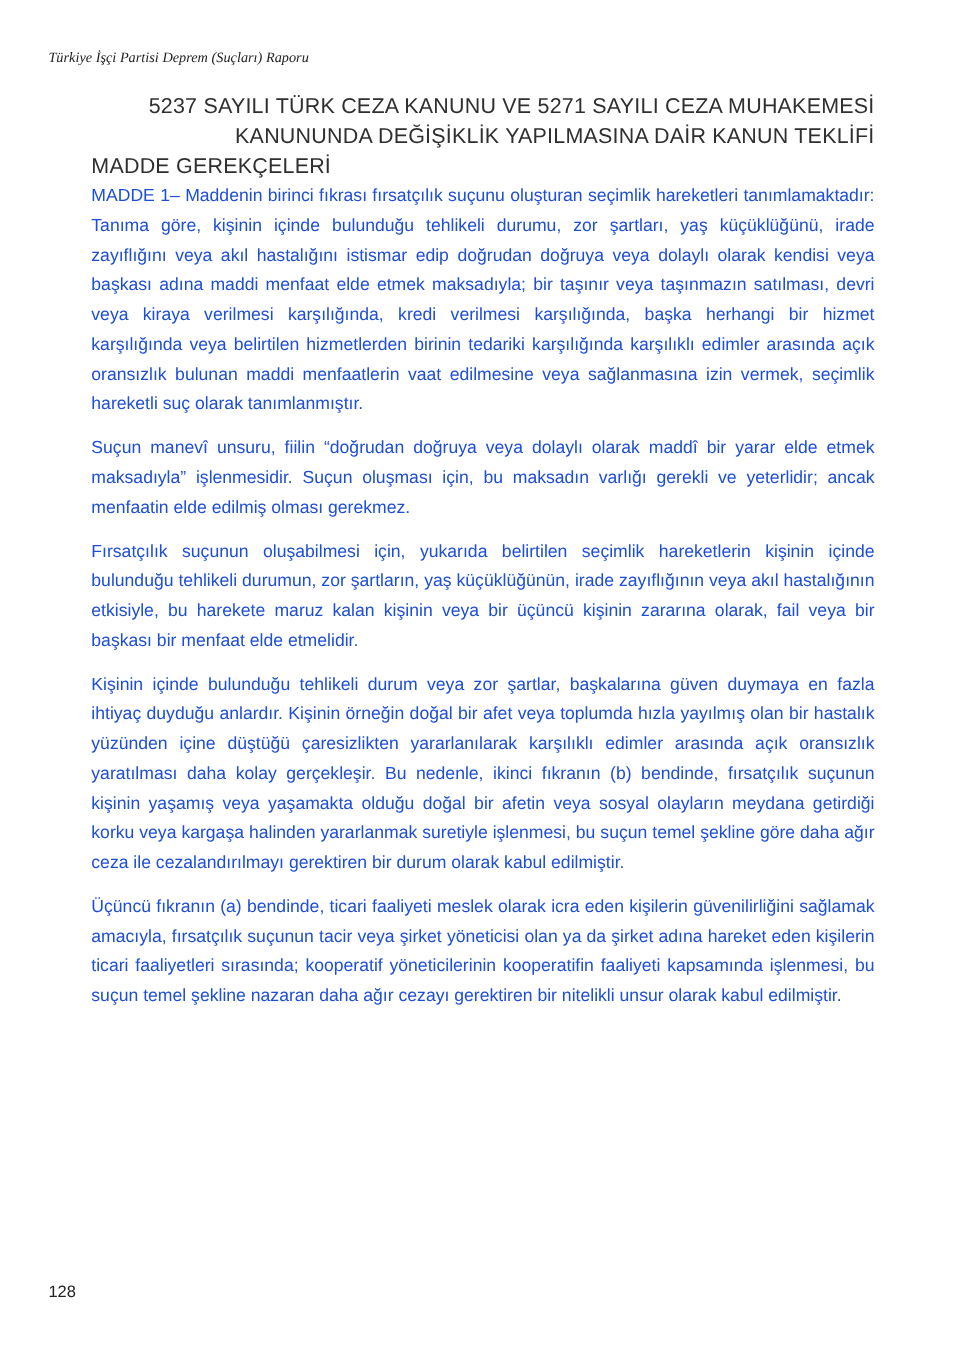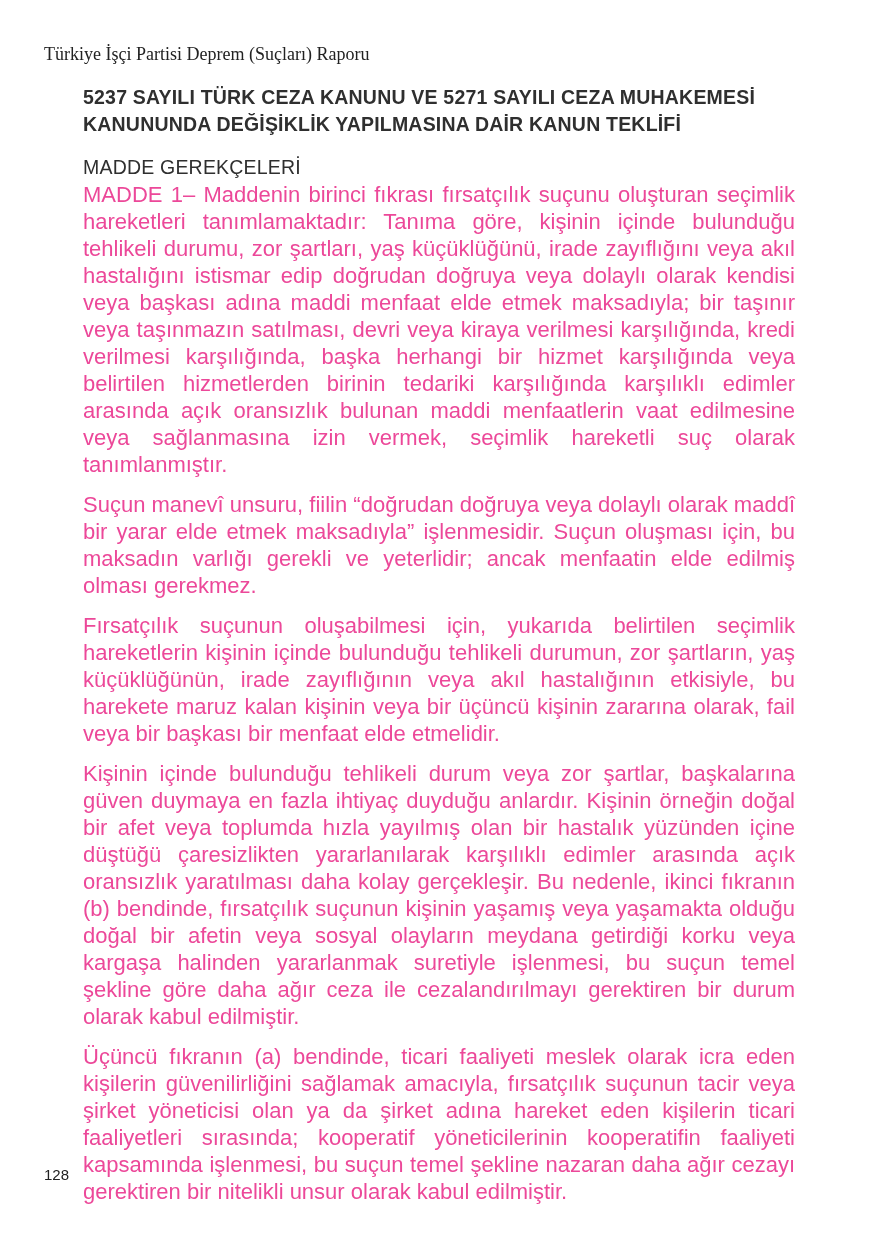--- a/index.html
+++ b/index.html
@@ -11,50 +11,51 @@
     background: #ffffff;
     font-family: "Liberation Sans", sans-serif;
     color: #2f2f2f;
     overflow: hidden;
   }
   .running-head {
     position: absolute;
     left: 44px;
     top: 44px;
     font-family: "Liberation Serif", serif;
-    font-size: 18px;
+    font-style: italic;
+    font-size: 13px;
     color: #222222;
   }
   .content {
     position: absolute;
     left: 83px;
     top: 84px;
     width: 712px;
   }
   .doc-title {
     font-size: 19.5px;
-    font-weight: 700;
+    font-weight: 400;
     line-height: 27px;
     letter-spacing: 0.2px;
-    margin-bottom: 16px;
-    text-align: left;
+    margin-bottom: 0;
+    text-align: right;
   }
   .section-heading {
     font-size: 19.5px;
     font-weight: 400;
     line-height: 27px;
     letter-spacing: 0.2px;
     margin-bottom: 0;
   }
   p.body-para {
-    font-size: 22px;
+    font-size: 16px;
     line-height: 27px;
     text-align: justify;
     margin-bottom: 13px;
-    color: #ec4899;
+    color: #1d4ed8;
   }
   .page-number {
     position: absolute;
     left: 44px;
     top: 1166px;
     font-size: 15px;
     color: #222222;
   }
 </style>
 </head>

